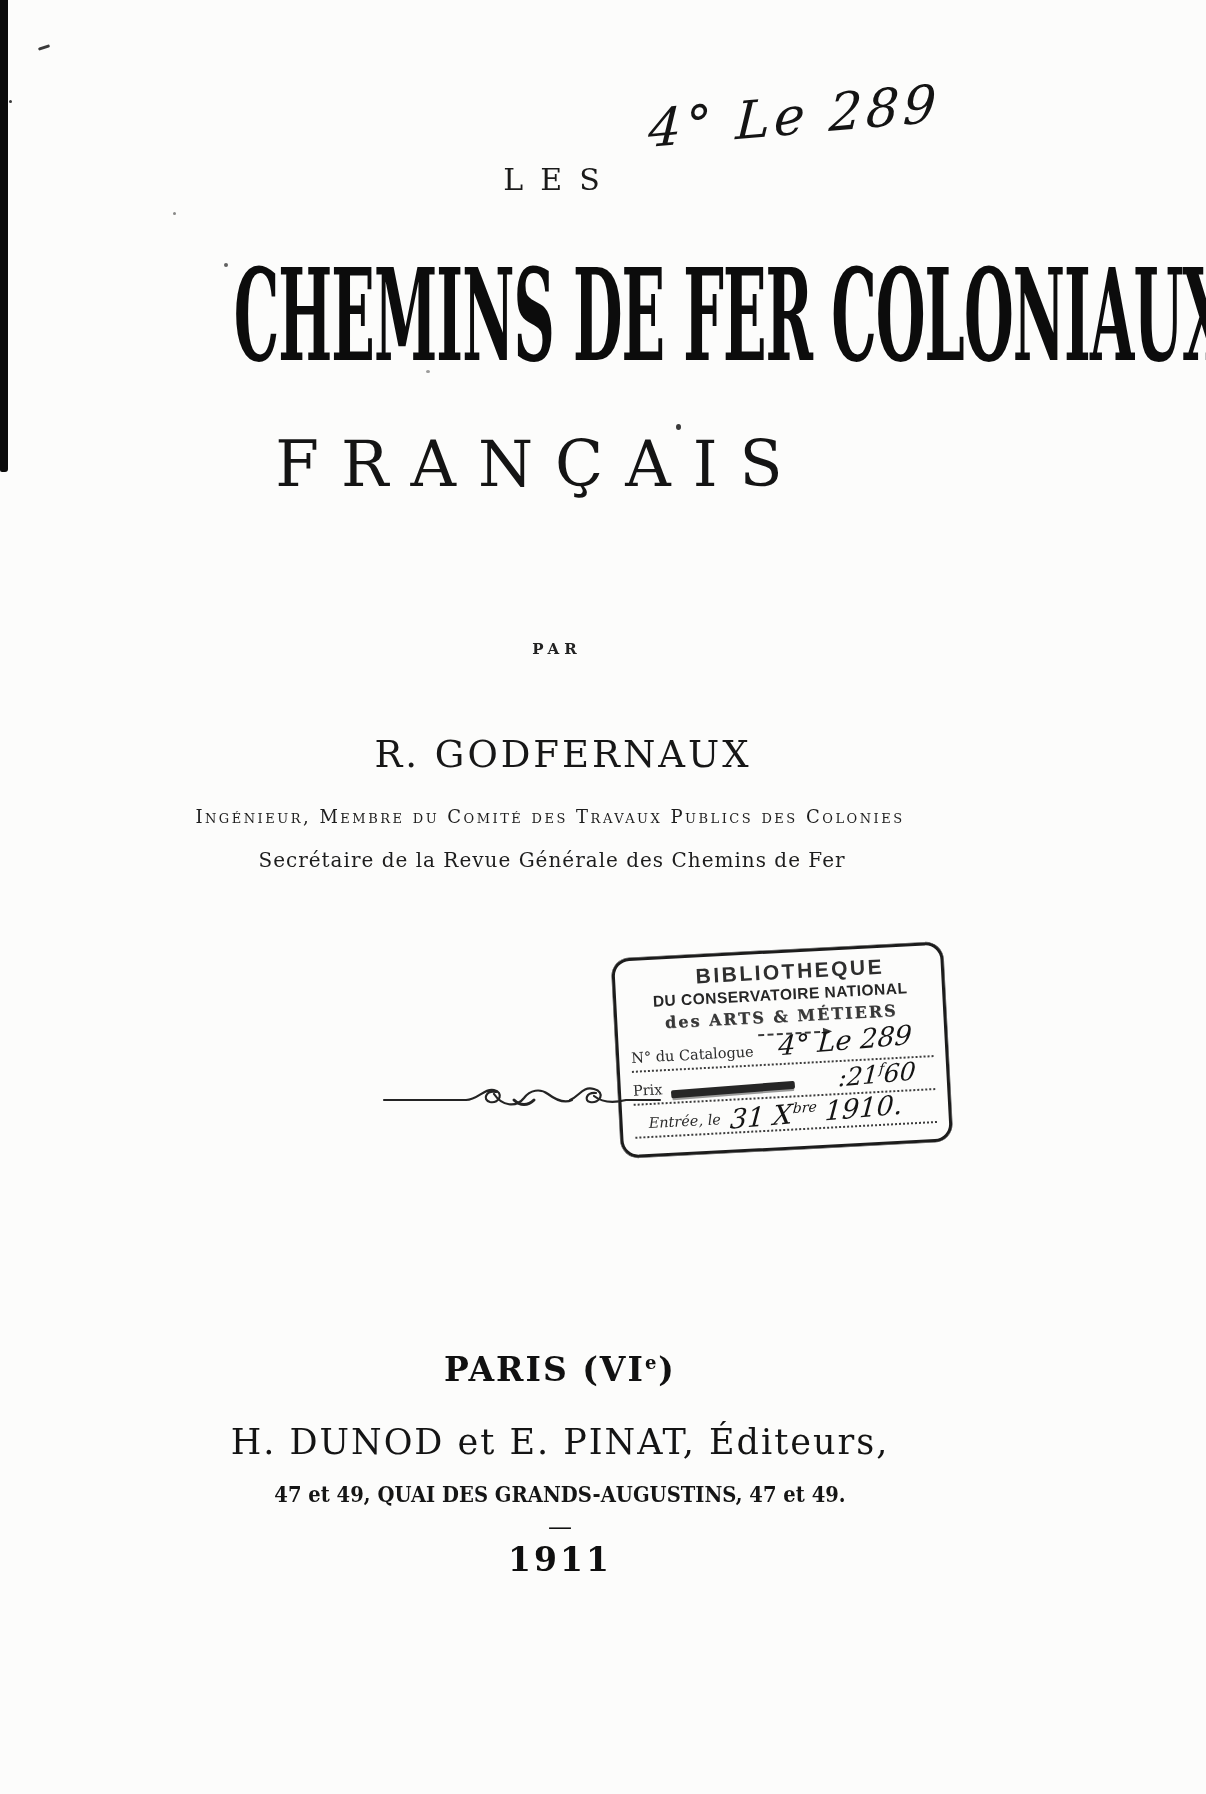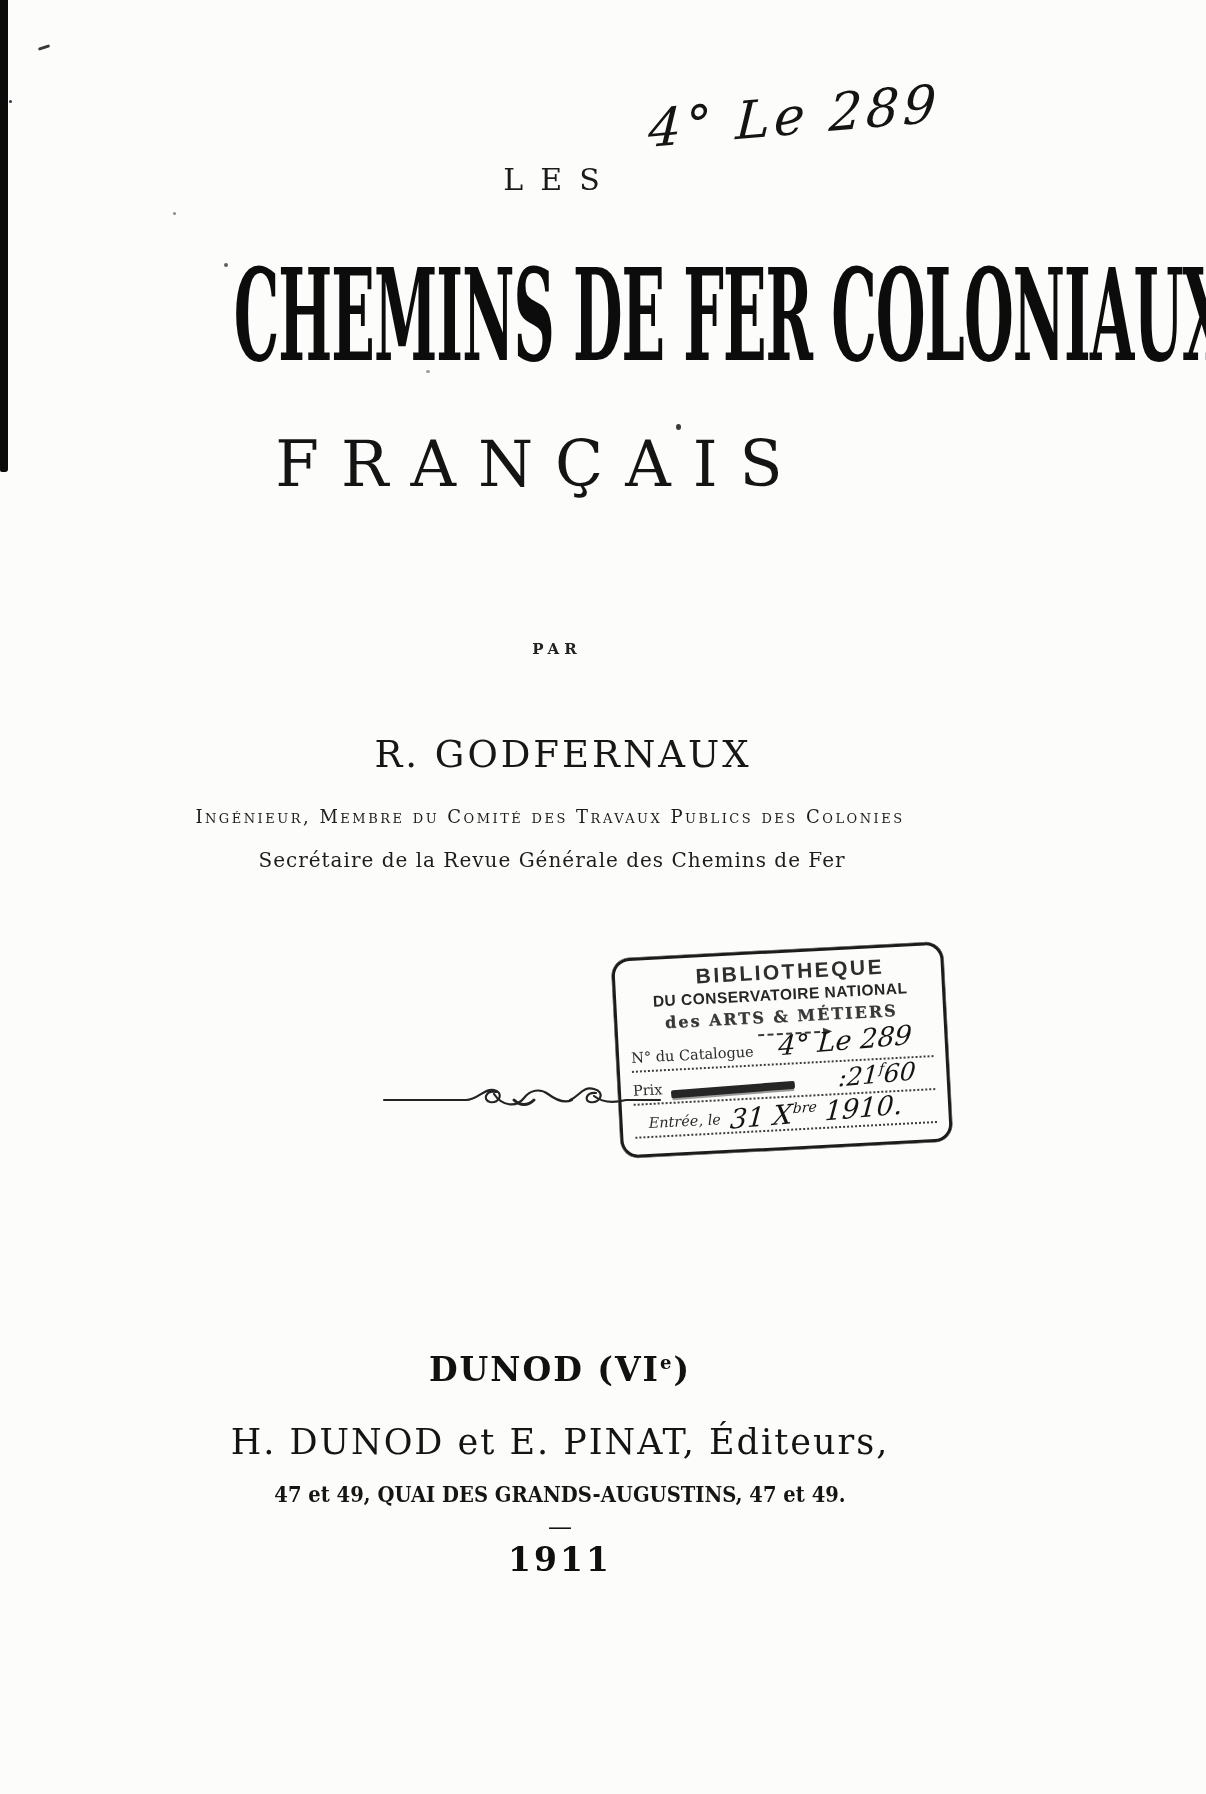--- a/index.html
+++ b/index.html
@@ -124,19 +124,19 @@
       <span class="strike-bar"></span>
       <span class="hval handwrit" style="left:206px;top:-8px;"><span>:21</span><sup>f</sup><span>60</span></span>
     </div>
     <div class="srow">
       <span class="lbl entree-lbl" style="margin-left:14px;">Entrée, le</span>
       <span class="leader"></span>
       <span class="hval handwrit" style="left:96px;top:-8px;font-size:27px;"><span>31 X</span><sup>bre</sup><span> 1910.</span></span>
     </div>
   </div>
 
-  <div class="abs centerline city" style="left:-43px;top:1350px;"><span>DUNOD (VI</span><sup>e</sup><span>)</span></div>
+  <div class="abs centerline city" style="left:-43px;top:1350px;"><span>PARIS (VI</span><sup>e</sup><span>)</span></div>
   <div class="abs centerline publisher" style="left:-43px;top:1422px;">H. DUNOD et E. PINAT, Éditeurs,</div>
   <div class="abs centerline address" style="left:-43px;top:1480px;">47 et 49, QUAI DES GRANDS-AUGUSTINS, 47 et 49.</div>
   <div class="abs centerline separator" style="left:-43px;top:1513px;">—</div>
   <div class="abs centerline year" style="left:-43px;top:1540px;">1911</div>
 
 </div>
 
 </body></html>

